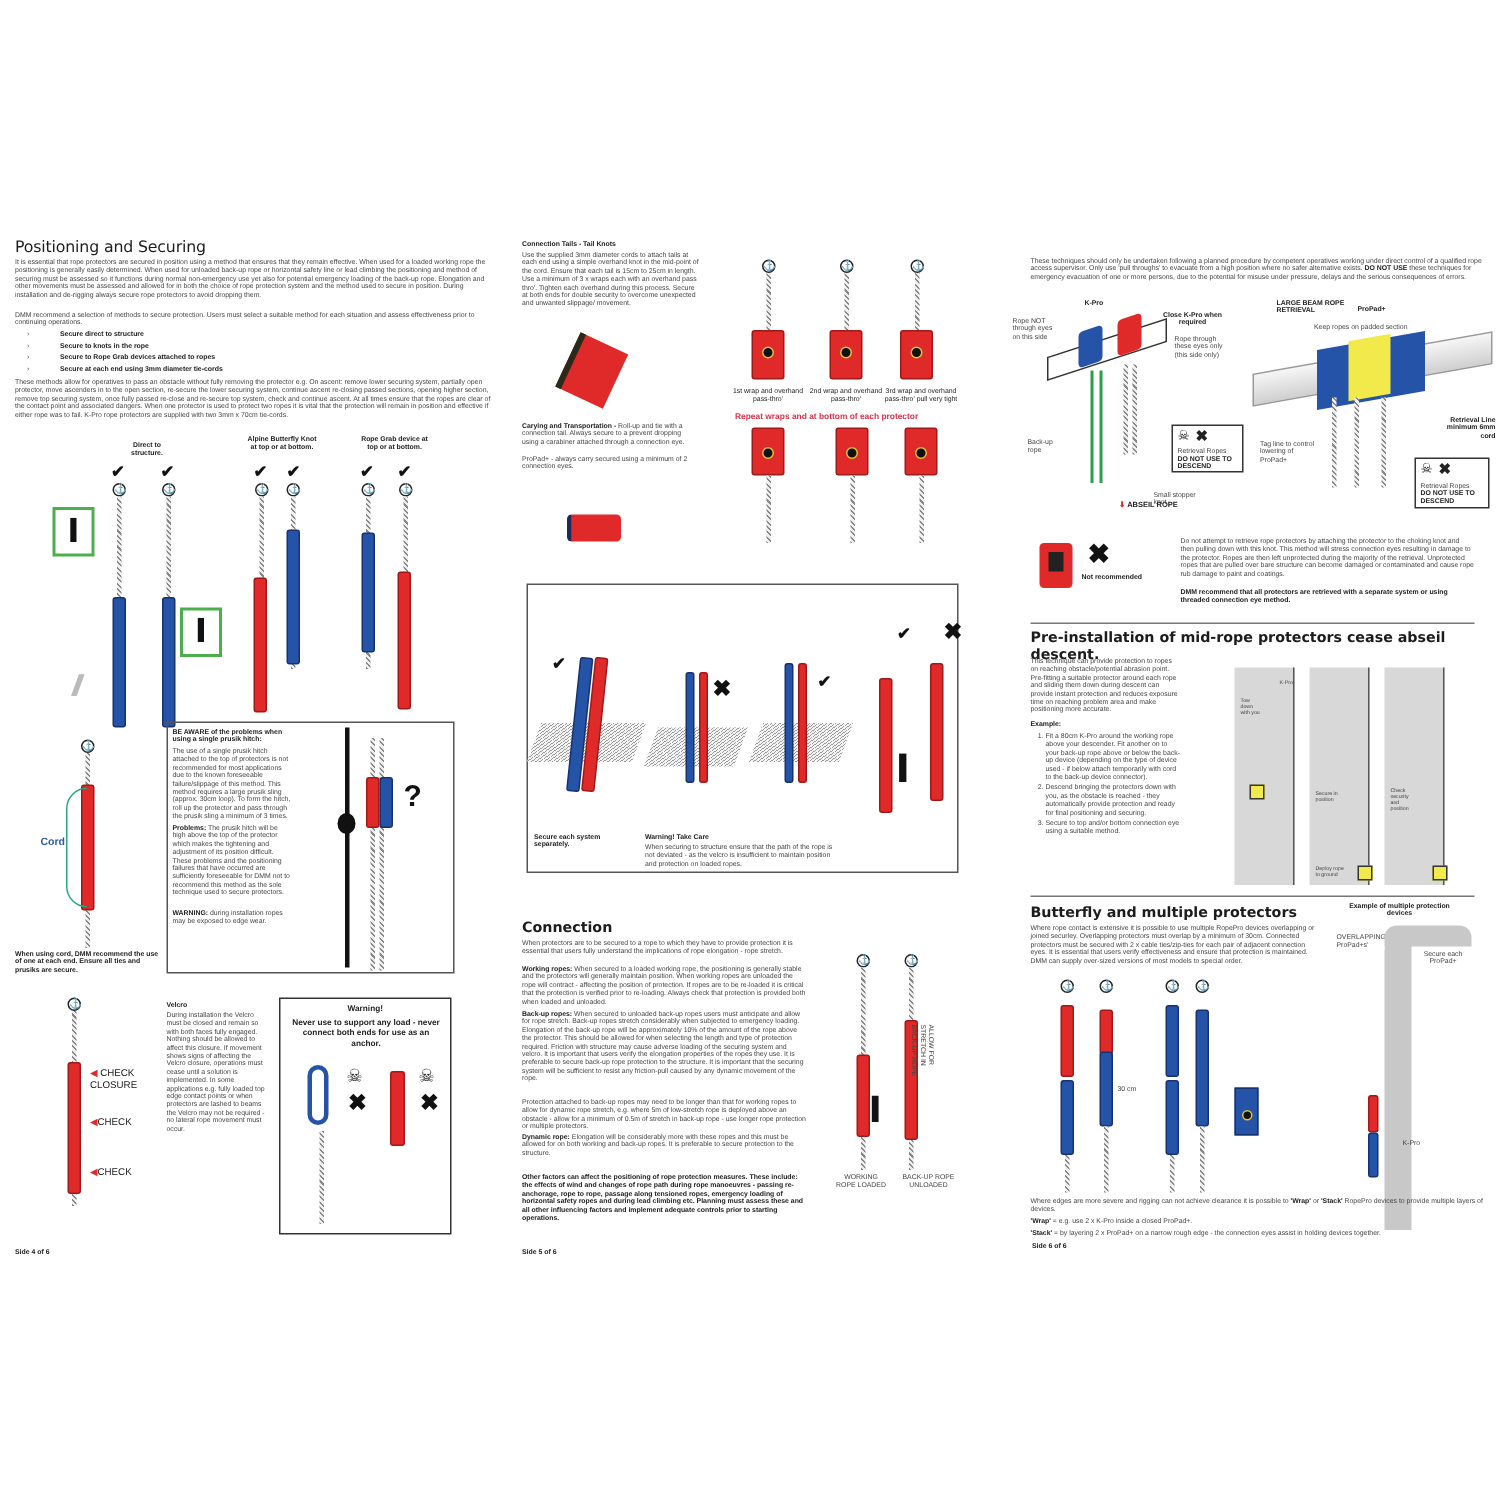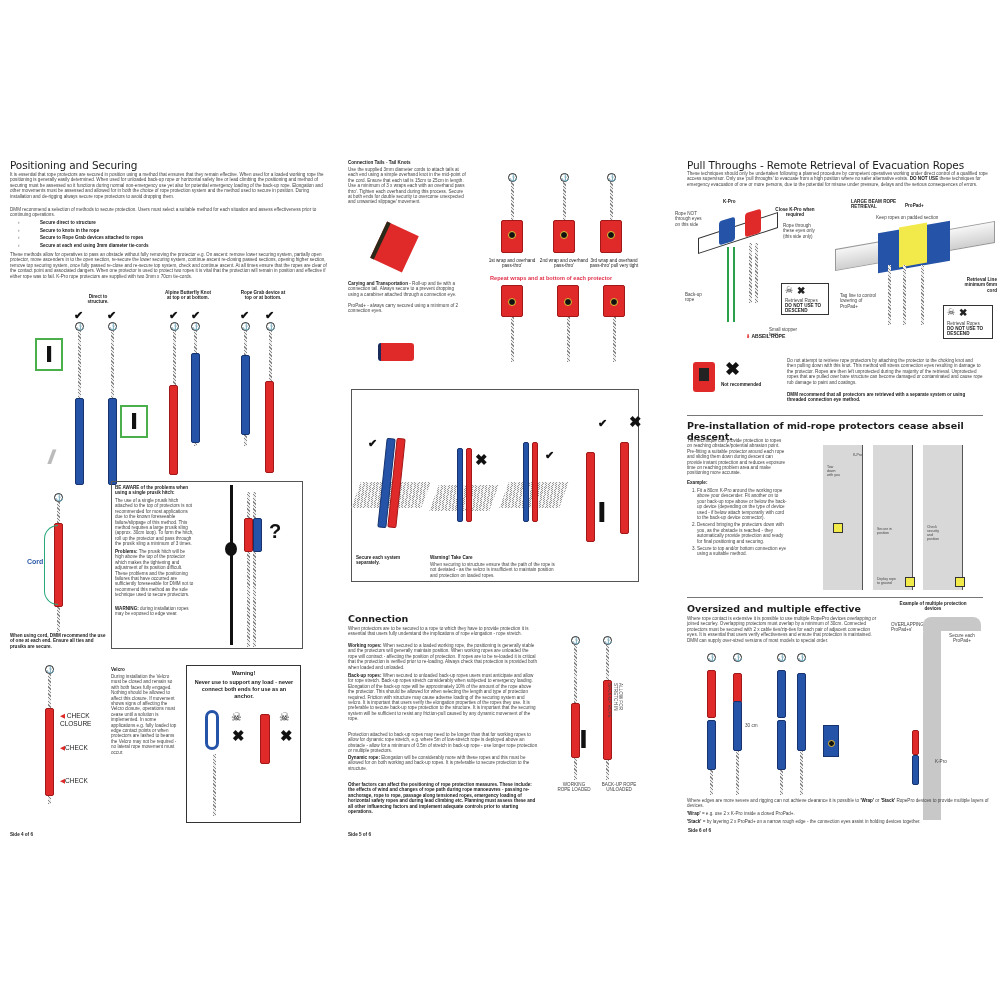--- a/index.html
+++ b/index.html
@@ -221,21 +221,20 @@
   <div class="prot red" style="left:258px;top:525px;height:80px;"></div>
   <div class="ibeam" style="left:234px;top:573px;font-size:24px;line-height:24px;">I</div>
   <div class="abs" style="left:278px;top:528px;width:40px;font-size:4.6px;color:#444;transform:rotate(90deg);transform-origin:left top;line-height:5.4px;">ALLOW FOR STRETCH IN BACK-UP ROPE</div>
   <div class="cap abs" style="left:212px;top:627px;width:34px;font-weight:normal;color:#444;">WORKING ROPE LOADED</div>
   <div class="cap abs" style="left:254px;top:627px;width:40px;font-weight:normal;color:#444;">BACK-UP ROPE UNLOADED</div>
 
   <div class="pgno abs" style="left:3px;top:677px;">Side 5 of 6</div>
 </div>
 
 <div id="p6" class="page">
-  <h1 class="big abs" style="left:4px;top:4px;font-size:10.5px;">Pull Throughs - Remote Retrieval of Evacuation Ropes</h1>
   <p class="t abs" style="left:4px;top:16px;width:302px;"><span>These techniques should only be undertaken following a planned procedure by competent operatives working under direct control of a qualified rope access supervisor. Only use 'pull throughs' to evacuate from a high position where no safer alternative exists.</span> <b>DO NOT USE</b> <span>these techniques for emergency evacuation of one or more persons, due to the potential for misuse under pressure, delays and the serious consequences of errors.</span></p>
 
   <div class="cap abs" style="left:40px;top:44px;font-weight:bold;">K-Pro</div>
   <div class="t abs" style="left:-8px;top:56px;width:32px;">Rope NOT through eyes on this side</div>
   <div class="cap abs" style="left:92px;top:52px;width:40px;">Close K-Pro when required</div>
   <div class="t abs" style="left:100px;top:68px;width:36px;">Rope through these eyes only (this side only)</div>
   <div class="abs" style="left:15px;top:70px;width:80px;height:16px;border:1px solid #333;background:#fff;transform:skewY(-18deg);"></div>
   <div class="abs" style="left:36px;top:64px;width:16px;height:24px;background:#2453a8;border-radius:3px;transform:skewY(-18deg);"></div>
   <div class="abs" style="left:62px;top:56px;width:16px;height:24px;background:#e02a2a;border-radius:3px;transform:skewY(-18deg);"></div>
   <div class="abs" style="left:44px;top:92px;width:2px;height:75px;background:#2aa04a;"></div>
@@ -294,21 +293,21 @@
   <div class="t abs" style="left:144px;top:310px;width:14px;font-size:3.5px;line-height:4px;">Tow down with you</div>
   <div class="t abs" style="left:170px;top:298px;font-size:3.5px;">K-Pro</div>
   <div class="t abs" style="left:194px;top:372px;width:22px;font-size:3.5px;line-height:4px;">Secure in position</div>
   <div class="t abs" style="left:194px;top:422px;width:22px;font-size:3.5px;line-height:4px;">Deploy rope to ground</div>
   <div class="t abs" style="left:244px;top:370px;width:16px;font-size:3.5px;line-height:4px;">Check security and position</div>
   <div class="abs" style="left:150px;top:368px;width:10px;height:10px;background:#f2ea4a;border:0.6px solid #333;"></div>
   <div class="abs" style="left:222px;top:422px;width:10px;height:10px;background:#f2ea4a;border:0.6px solid #333;"></div>
   <div class="abs" style="left:272px;top:422px;width:10px;height:10px;background:#f2ea4a;border:0.6px solid #333;"></div>
   <div class="rule" style="left:4px;top:442px;width:296px;"></div>
 
-  <h2 class="mid abs" style="left:4px;top:448px;">Oversized and multiple effective</h2>
+  <h2 class="mid abs" style="left:4px;top:448px;">Butterfly and multiple protectors</h2>
   <p class="t abs" style="left:4px;top:461px;width:190px;">Where rope contact is extensive it is possible to use multiple RopePro devices overlapping or joined securley. Overlapping protectors must overlap by a minimum of 30cm. Connected protectors must be secured with 2 x cable ties/zip-ties for each pair of adjacent connection eyes. It is essential that users verify effectiveness and ensure that protection is maintained. DMM can supply over-sized versions of most models to special order.</p>
   <div class="cap abs" style="left:210px;top:446px;width:80px;">Example of multiple protection devices</div>
   <div class="t abs" style="left:208px;top:467px;width:30px;">OVERLAPPING ProPad+s'</div>
   <div class="t abs" style="left:262px;top:478px;width:34px;text-align:center;">Secure each ProPad+</div>
   <div class="abs" style="left:240px;top:465px;width:18px;height:200px;background:#c8c8c8;border-radius:14px 0 0 0;"></div>
   <div class="abs" style="left:240px;top:462px;width:58px;height:14px;background:#c8c8c8;border-radius:8px 8px 0 0;"></div>
   <div class="prot red" style="left:229px;top:575px;height:25px;width:7px;"></div>
   <div class="prot blue" style="left:229px;top:600px;height:30px;width:7px;"></div>
   <div class="t abs" style="left:252px;top:604px;">K-Pro</div>
 

